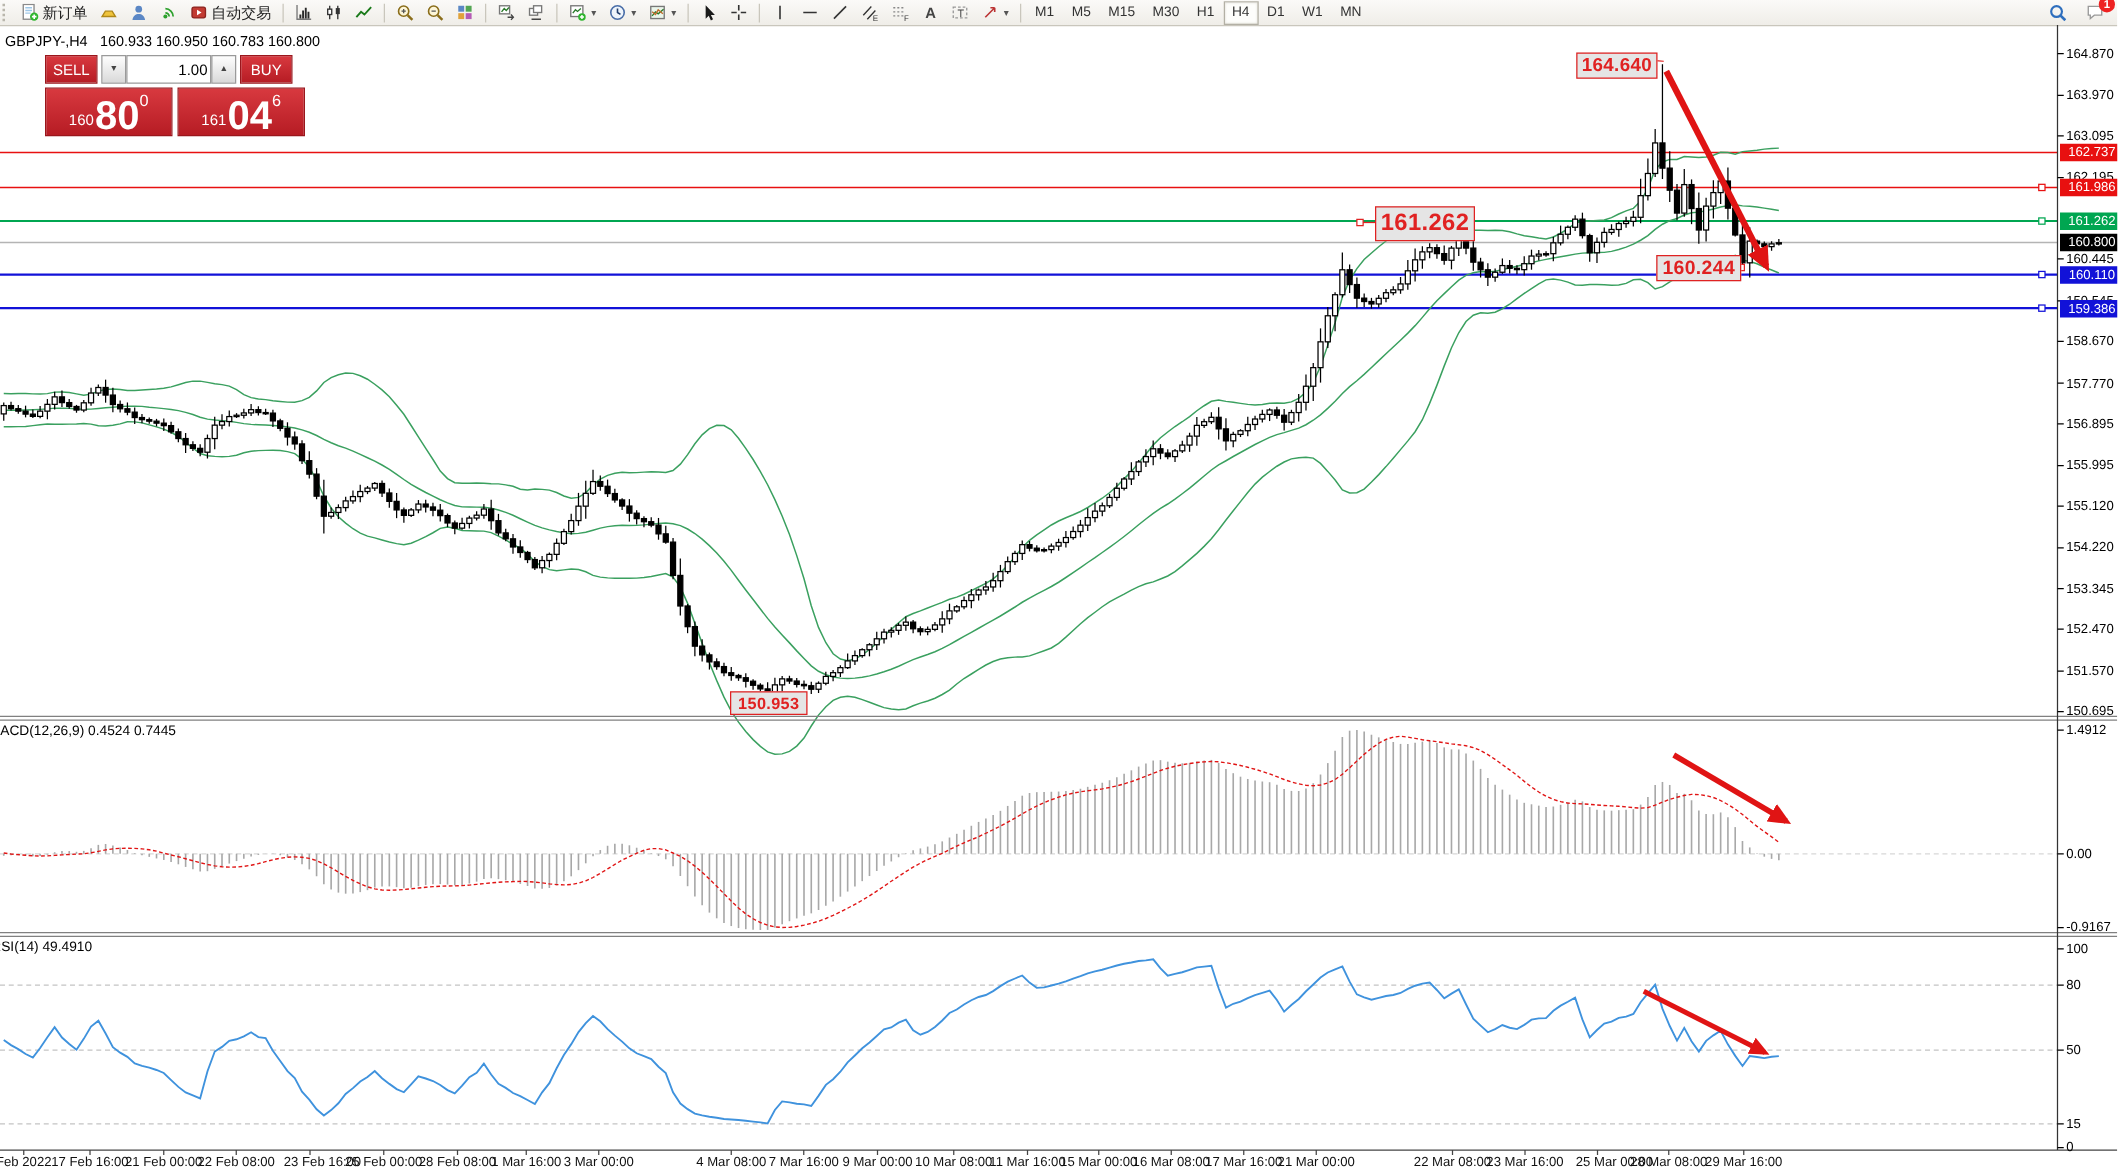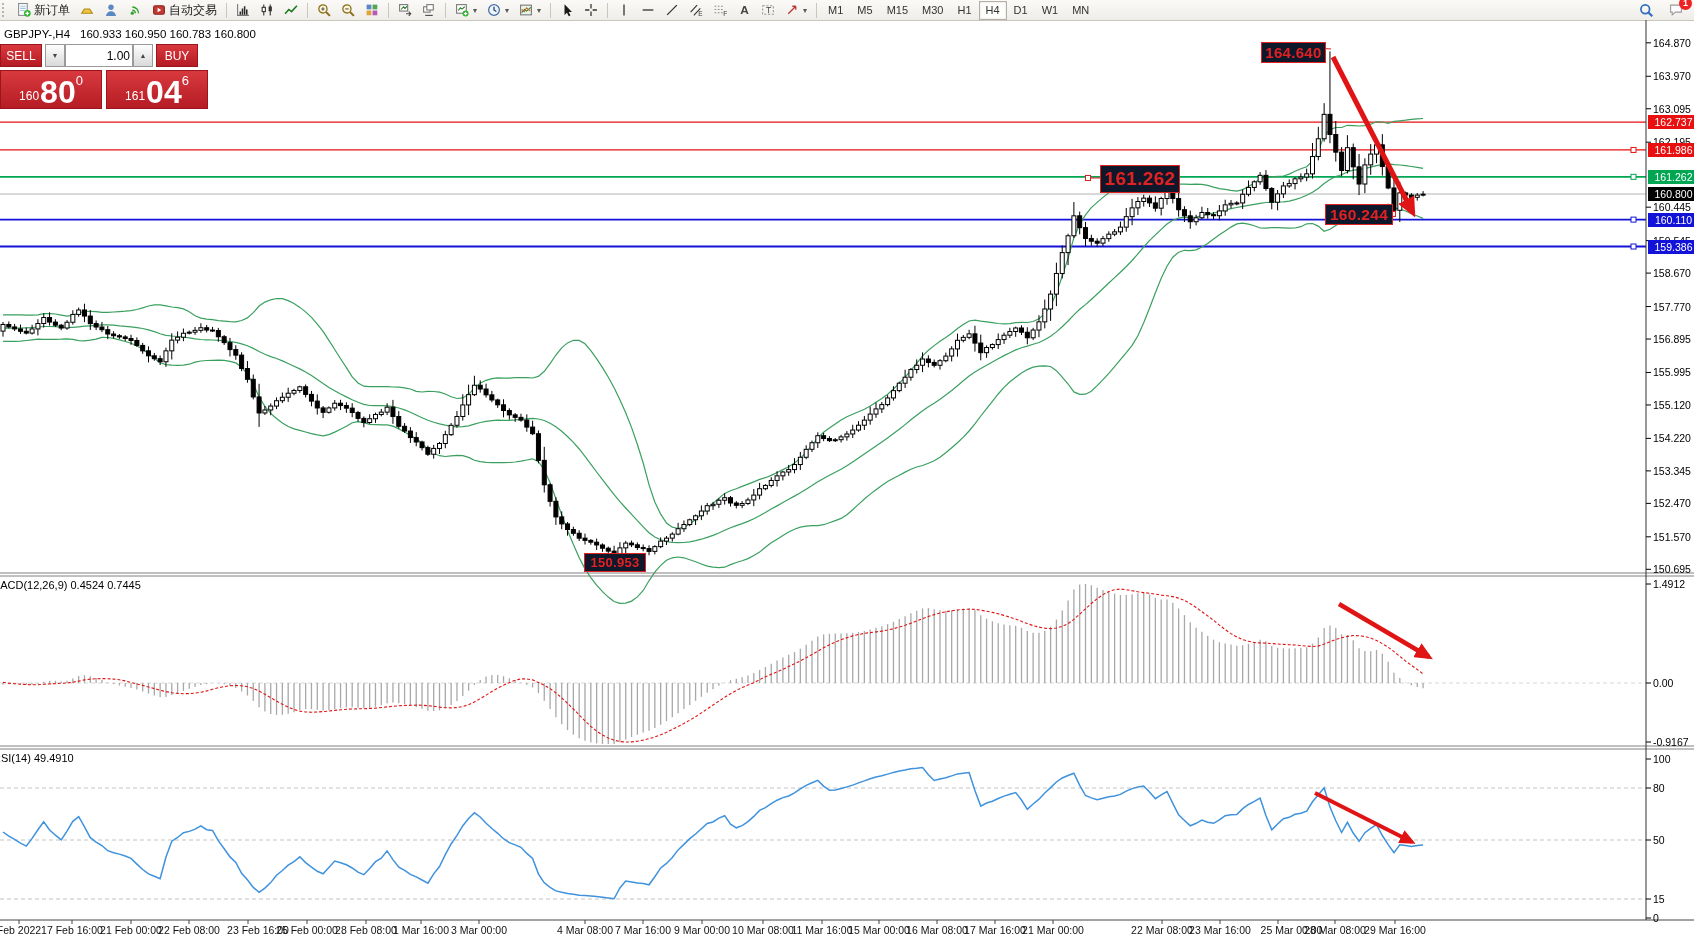--- a/index.html
+++ b/index.html
@@ -13,40 +13,40 @@
   .tsep{width:1px;height:15px;background:#c9c6bc;margin:0 4px;}
   .caret{font-size:8px;color:#555;margin-left:1px;}
   .tf{padding:1px 6px;height:15px;line-height:15px;font-size:11px;color:#333;border:1px solid transparent;}
   .tf.active{background:#fdfdfb;border:1px solid #b3b0a5;box-shadow:inset 0 0 2px #d9d6cc;}
   #tb-right{margin-left:auto;display:flex;align-items:center;gap:6px;padding-right:6px;}
   .nbadge{position:absolute;right:-5px;top:-4px;background:#e22;color:#fff;border-radius:8px;font-size:9px;
           min-width:13px;height:13px;line-height:13px;text-align:center;font-weight:bold;}
   
   #quote-line{position:absolute;left:4px;top:28px;font-size:11.5px;color:#000;}
   #quote-line .sym{margin-right:10px;}
-  #trade-panel{position:absolute;left:0px;top:44px;width:208px;}
+  #trade-panel{position:absolute;left:0px;top:44px;width:208px;padding-left:36px;}
   #tp-row1{display:flex;height:23px;gap:0px;}
   .tp-btn{width:40px;background:linear-gradient(#d8393f,#b61c24);color:#fff;font-size:12px;display:flex;align-items:center;justify-content:center;border:1px solid #9a161c;}
   .spin{width:18px;background:linear-gradient(#fefefe,#d9d9d9);border:1px solid #9a9a9a;color:#444;font-size:7px;display:flex;align-items:center;justify-content:center;margin-left:3px;}
   .spin.r{margin-left:0;margin-right:3px;}
   #vol-input{width:62px;border:1px solid #9a9a9a;text-align:right;font-size:12px;color:#000;outline:none;}
   #tp-row2{display:flex;margin-top:3px;gap:4px;}
   .pbox{width:100px;height:36px;background:linear-gradient(#d8393f,#b61c24);border:1px solid #9a161c;color:#fff;
         display:flex;align-items:flex-end;justify-content:center;padding-bottom:1px;}
   .pbox .sm{font-size:12px;margin:0 1px 4px 0;}
   .pbox .big{font-size:32px;font-weight:bold;line-height:30px;}
   .pbox .sup{font-size:13px;align-self:flex-start;margin-top:2px;}
   
   #plot{position:absolute;left:0;top:0;}
   .tick-label{position:absolute;left:1653px;transform:translateY(-50%);font-size:10.5px;color:#000;white-space:nowrap;}
   .badge{position:absolute;left:1648px;width:51px;height:14px;line-height:14px;transform:translateY(-50%);
          font-size:10.5px;color:#fff;text-align:center;}
   .ind-label{position:absolute;font-size:11px;color:#000;white-space:nowrap;}
   .time-label{position:absolute;top:924px;transform:translateX(-50%);font-size:10.5px;color:#111;white-space:nowrap;}
-  .ann{position:absolute;border:1.4px solid #e02222;background:#0f172a;color:#e02222;display:flex;align-items:center;
+  .ann{position:absolute;border:1.4px solid #e02222;background:#e5e5e5;color:#e02222;display:flex;align-items:center;
        justify-content:center;font-weight:600;letter-spacing:.3px;}
 </style>
 </head>
 <body>
 
 <div id="stage">
   <div id="toolbar">
       <div class="grip"></div>
       <div class="tbtn">
         <svg viewBox="0 0 13 13">

